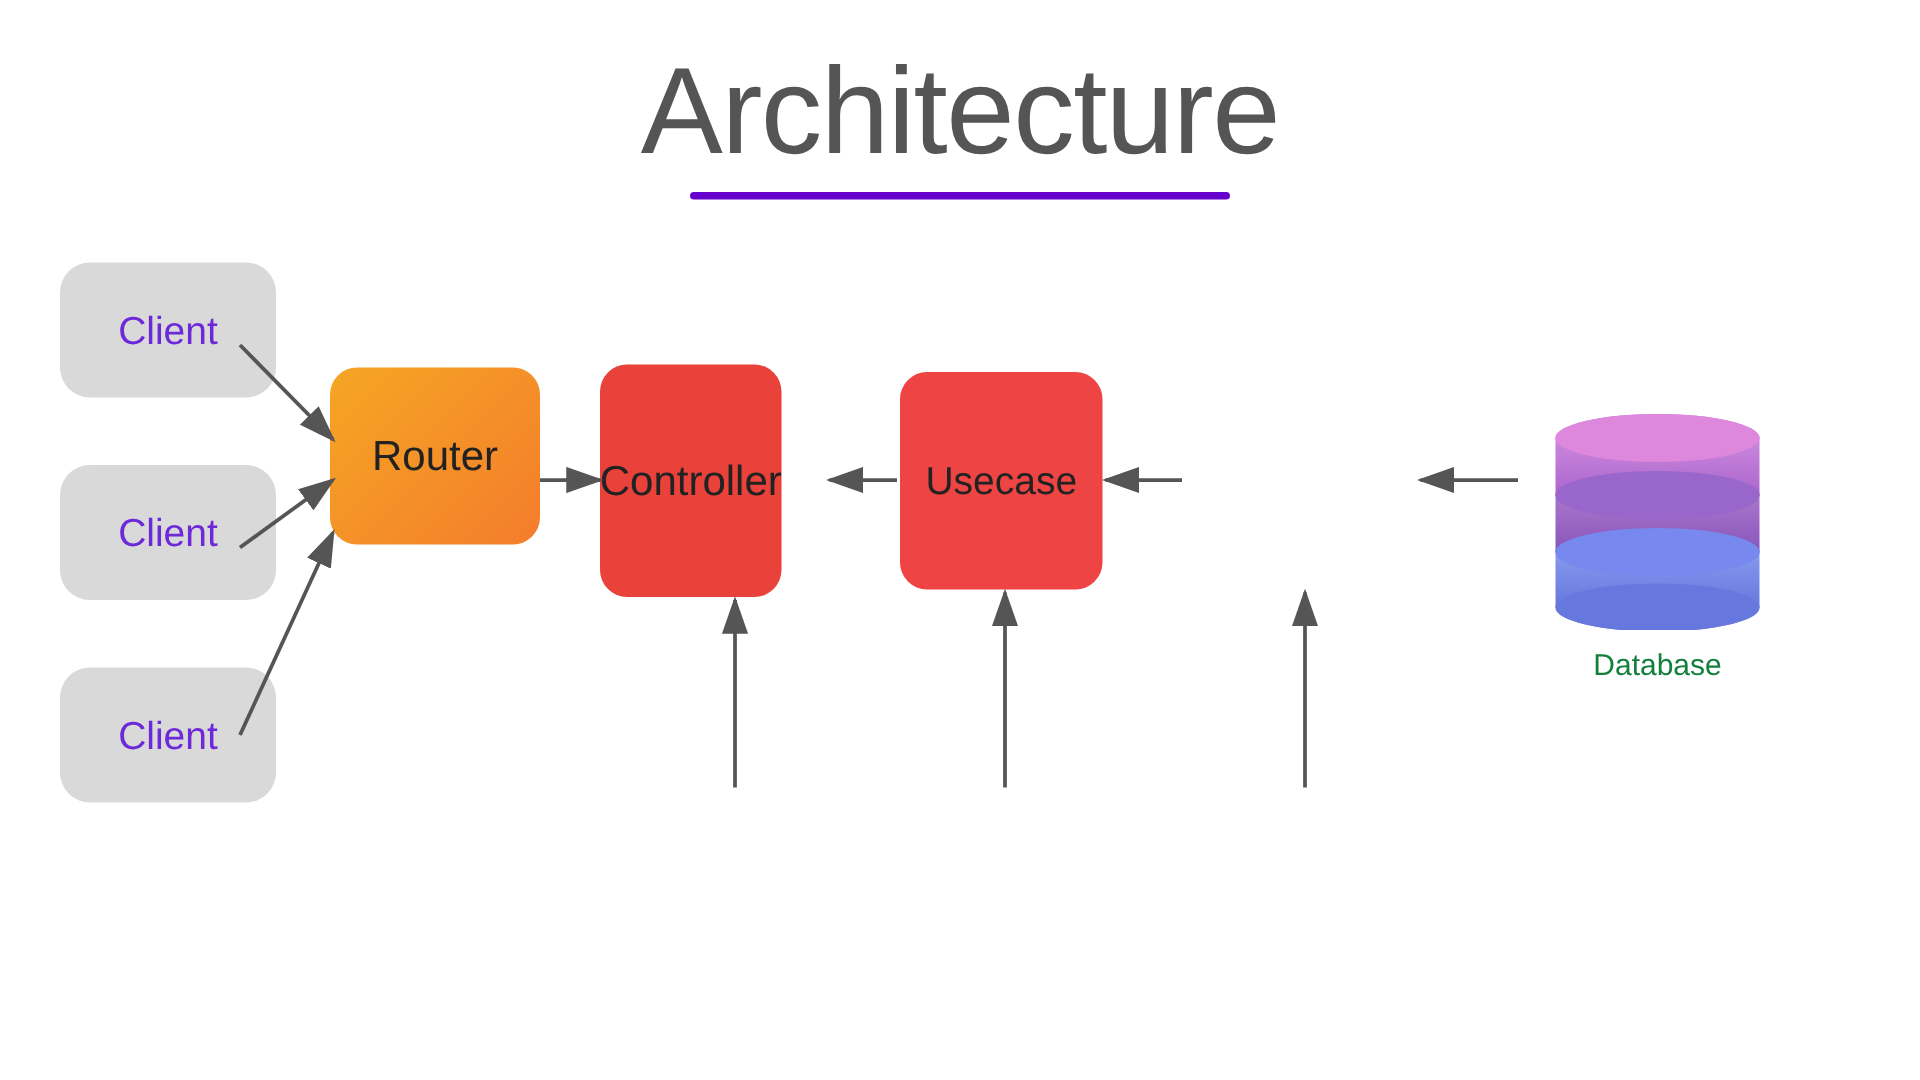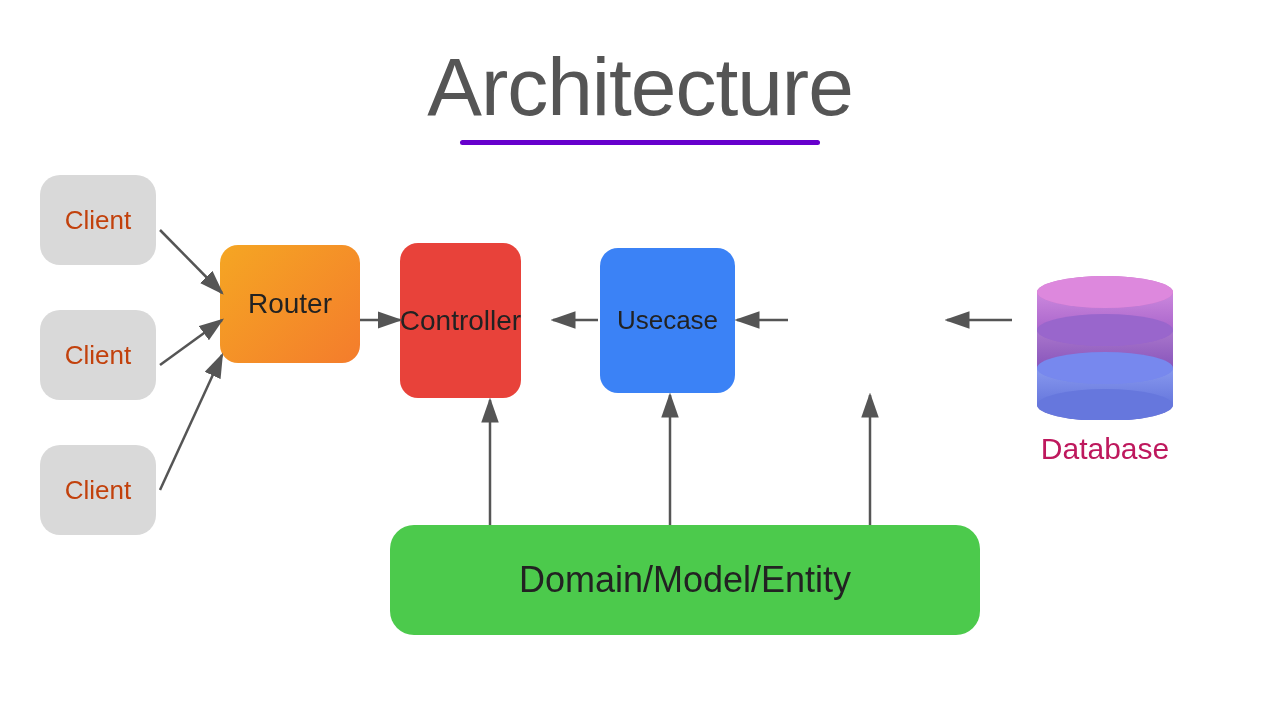--- a/index.html
+++ b/index.html
@@ -17,21 +17,20 @@
     .title-section {
       text-align: center;
       padding-top: 28px;
     }
 
     .title-text {
       font-size: 82px;
       font-weight: 400;
       color: #555555;
       letter-spacing: -1px;
-      margin-top: 12px;
     }
 
     .title-underline {
       width: 360px;
       height: 5px;
       background: #6600cc;
       margin: 6px auto 0;
       border-radius: 3px;
     }
 
@@ -49,26 +48,26 @@
       position: absolute;
       display: flex;
       align-items: center;
       justify-content: center;
       font-size: 28px;
       font-weight: 500;
       border-radius: 18px;
     }
 
     .client-node {
-      width: 116px;
+      width: 144px;
       height: 90px;
       background: #d9d9d9;
       border-radius: 20px;
       font-size: 26px;
-      color: #c2410c;
+      color: #6d28d9;
     }
 
     .client1 { left: 40px; top: 20px; }
     .client2 { left: 40px; top: 155px; }
     .client3 { left: 40px; top: 290px; }
 
     .router-node {
       width: 140px;
       height: 118px;
       background: linear-gradient(135deg, #f5a623 0%, #f47c2c 100%);
@@ -84,21 +83,21 @@
       background: #e8423a;
       left: 400px;
       top: 88px;
       font-size: 28px;
       color: #222;
     }
 
     .usecase-node {
       width: 135px;
       height: 145px;
-      background: #3b82f6;
+      background: #ef4444;
       left: 600px;
       top: 93px;
       font-size: 26px;
       color: #222;
     }
 
     .repository-node {
       width: 155px;
       height: 145px;
       background: #42a8e8;
@@ -134,22 +133,22 @@
     .arrows-svg {
       position: absolute;
       top: 0;
       left: 0;
       width: 1280px;
       height: 565px;
       pointer-events: none;
     }
 
     .db-label {
-      font-size: 30px;
-      color: #be185d;
+      font-size: 20px;
+      color: #15803d;
       margin-top: 8px;
     }
   </style>
 </head>
 <body>
 
 <div class="title-section">
   <div class="title-text">Architecture</div>
   <div class="title-underline"></div>
 </div>
@@ -172,23 +171,20 @@
 
   <div class="node controller-node">
     <span>Controller</span>
   </div>
 
   <div class="node usecase-node">
     <span>Usecase</span>
   </div>
 
 
-  <div class="node domain-node">
-    <span>Domain/Model/Entity</span>
-  </div>
 
   <div class="database-container">
     
     <svg width="190" height="200" viewBox="0 0 190 200">
 
       <ellipse cx="95" cy="185" rx="68" ry="16" fill="#5555bb" opacity="0.7"></ellipse>
 
       <rect x="27" y="148" width="136" height="37" fill="url(#grad1)"></rect>
       <ellipse cx="95" cy="148" rx="68" ry="16" fill="#7788ee"></ellipse>
       <ellipse cx="95" cy="185" rx="68" ry="16" fill="#6677dd"></ellipse>

